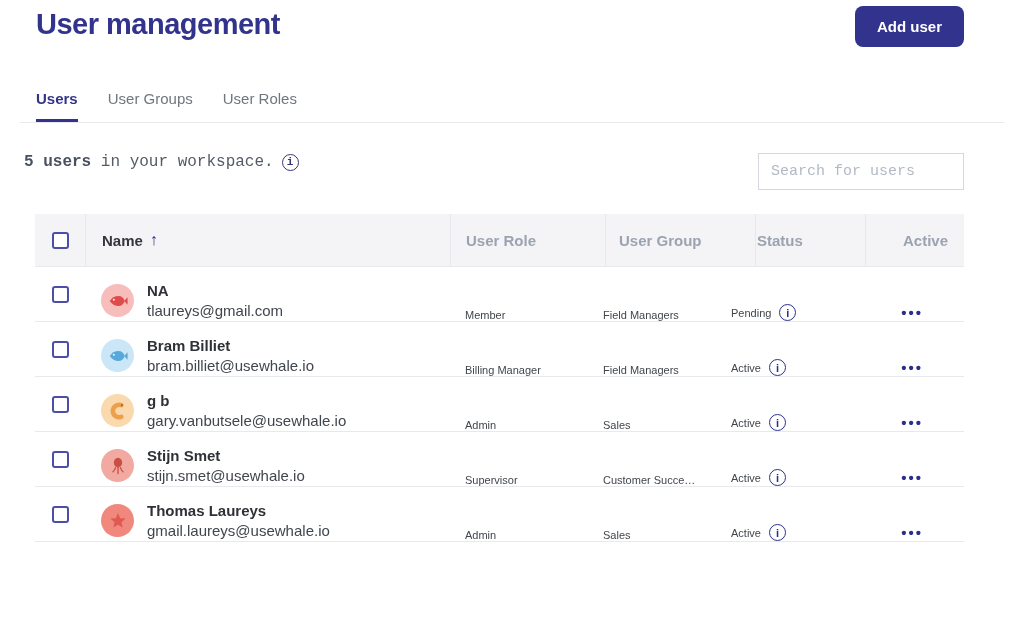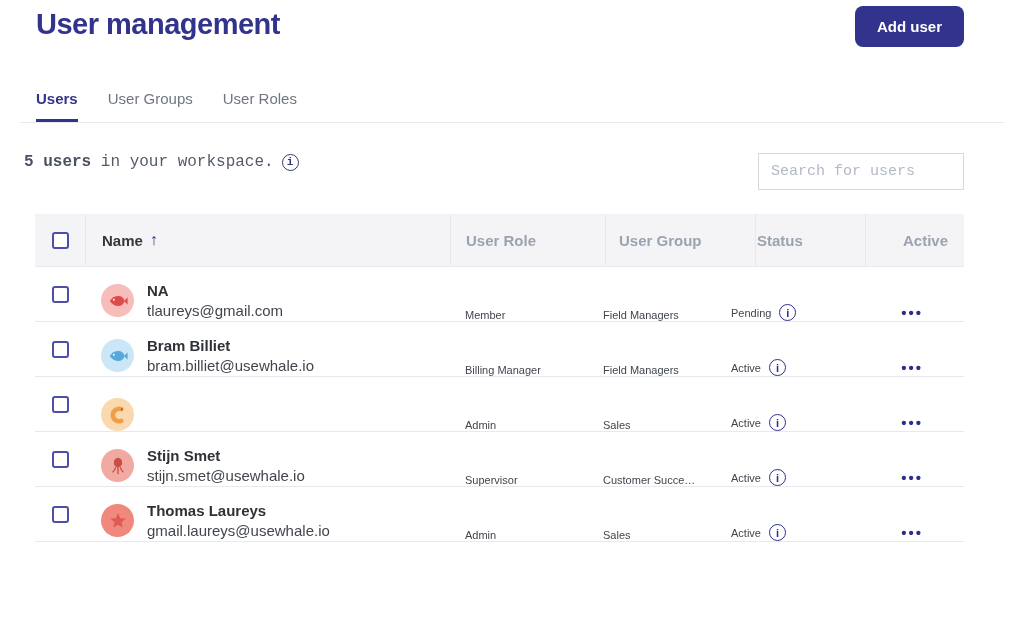--- a/index.html
+++ b/index.html
@@ -166,20 +166,24 @@
             <span class="checkbox"></span>
           </div>
     <div class="col-name">
       <div class="name-cell">
         <span class="avatar" style="background: rgb(250, 217, 174);">
                 <svg width="20" height="20" viewBox="0 0 24 24">
                   <path d="M16 5 A 7.5 7.5 0 1 0 16 19" fill="none" stroke="#EE9F4C" stroke-width="5.5" stroke-linecap="round"></path>
                   <circle cx="16.6" cy="5" r="1.1" fill="#8a5a20"></circle>
                 </svg>
               </span>
+        <span>
+          <div class="nm">g b</div>
+          <div class="em">gary.vanbutsele@usewhale.io</div>
+        </span>
       </div>
     </div>
     <div class="col-role cell-text">Admin</div>
     <div class="col-group cell-text">Sales</div>
     <div class="col-status">
       <div class="status-wrap">
         <span class="cell-text">Active</span>
         <span class="info-badge status-info">i</span>
       </div>
     </div>

